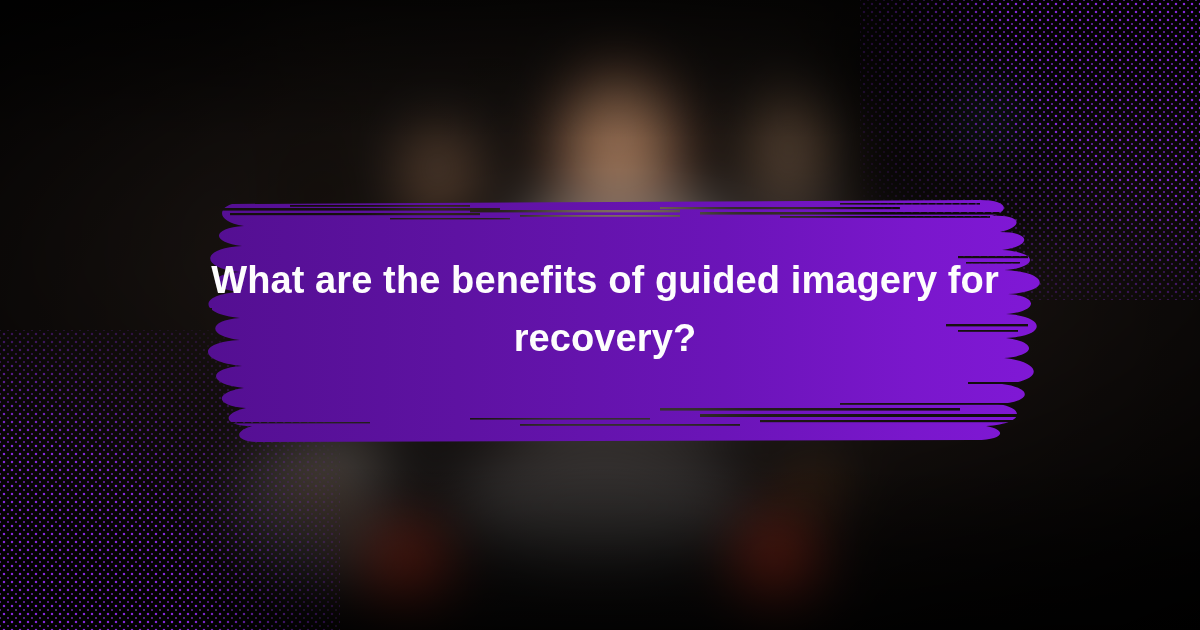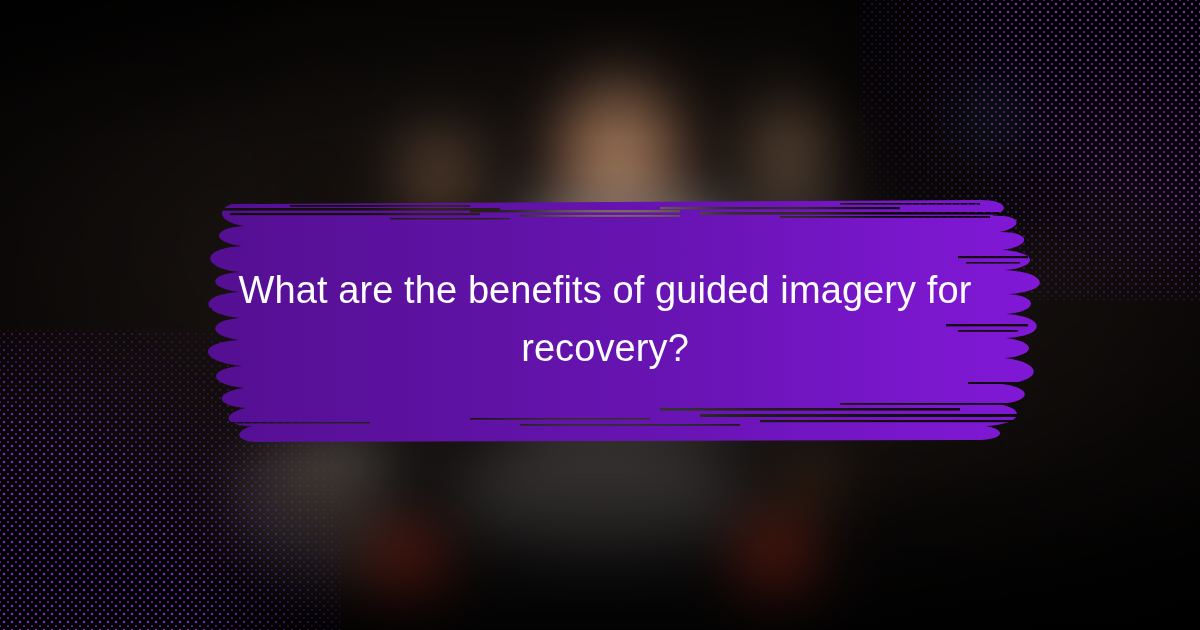--- a/index.html
+++ b/index.html
@@ -159,26 +159,26 @@
   #banner {
     position:absolute;
     left:140px; top:196px;
     width:930px; height:250px;
   }
   #banner svg { display:block; width:100%; height:100%; }
 
   
   #headline {
     position:absolute;
-    left:180px; top:261px;
+    left:180px; top:251px;
     width:850px;
     text-align:center;
     font-size:38px;
     line-height:58px;
-    font-weight:400;
+    font-weight:700;
     color:#fdfdfd;
     letter-spacing:.1px;
     white-space:pre-wrap;
   }
 </style>
 </head>
 <body>
 
 <div id="card">
 

